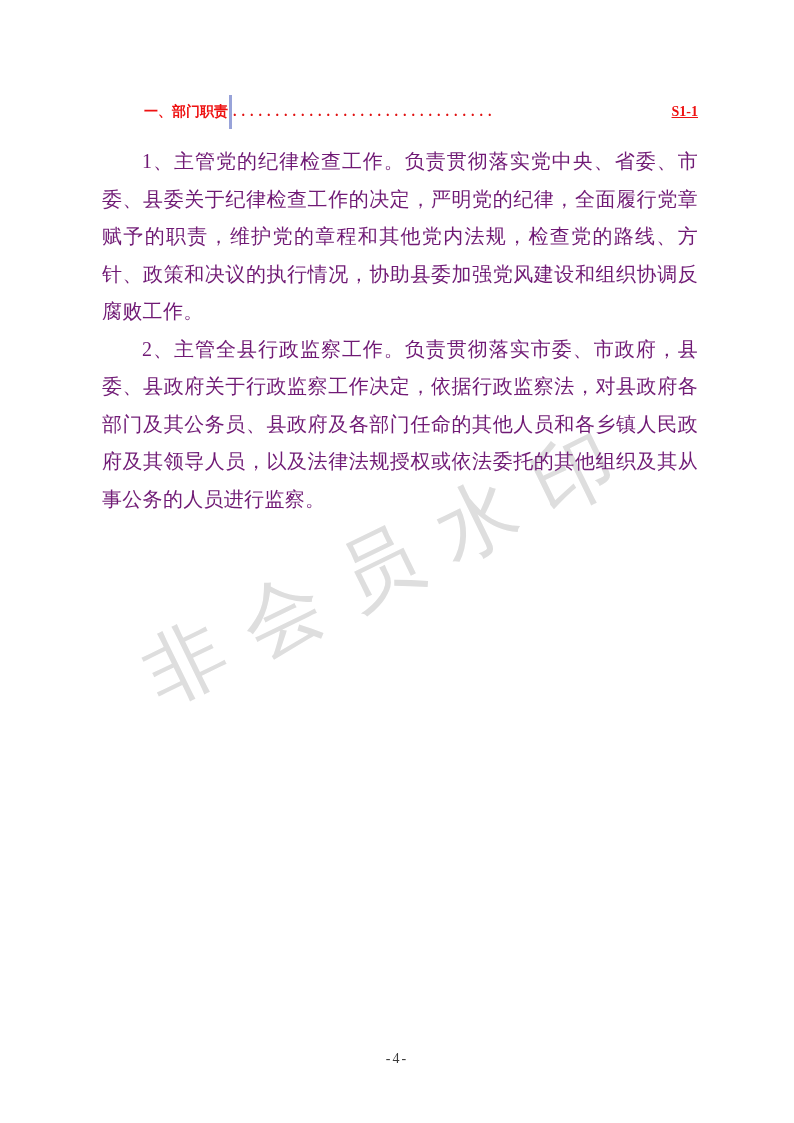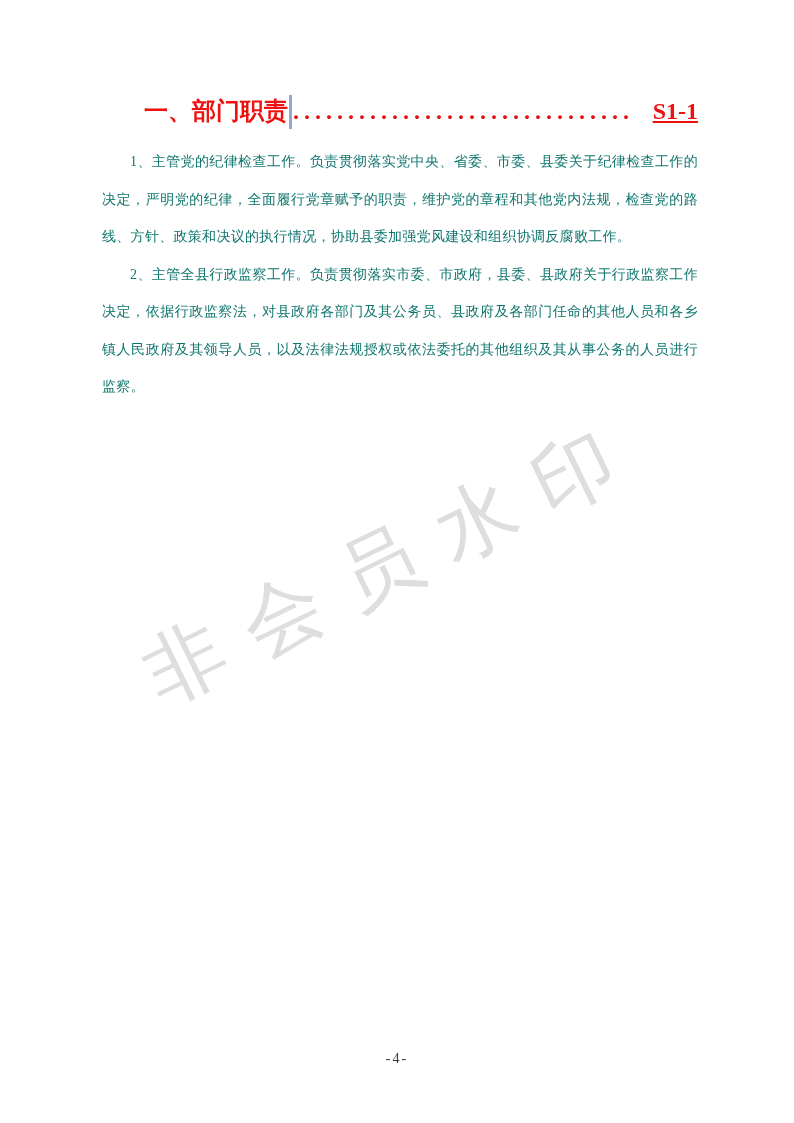--- a/index.html
+++ b/index.html
@@ -37,21 +37,21 @@
     top: 92px;
     width: 596px;
     z-index: 1;
     color: #1f1f1f;
   }
   .toc-heading {
     display: flex;
     align-items: baseline;
     margin: 0 0 12px 0;
     padding-left: 42px;
-    font-size: 24px;
+    font-size: 14px;
     line-height: 39px;
     font-weight: bold;
     color: #ee1111;
   }
   .toc-title {
     white-space: nowrap;
     color: #ee1111;
   }
   .caret {
     display: inline-block;
@@ -69,26 +69,26 @@
     color: #e01111;
   }
   .toc-ref {
     white-space: nowrap;
     padding-left: 2px;
     color: #ee1111;
     text-decoration: underline;
   }
   .doc-body p {
     margin: 0;
-    font-size: 14px;
+    font-size: 20px;
     line-height: 37.5px;
     letter-spacing: 0.3px;
     text-indent: 2em;
     text-align: justify;
-    color: #0f766e;
+    color: #701a75;
   }
   .page-number {
     position: absolute;
     left: 0;
     right: 0;
     top: 1051px;
     z-index: 1;
     text-align: center;
     font-size: 14px;
     letter-spacing: 2px;

